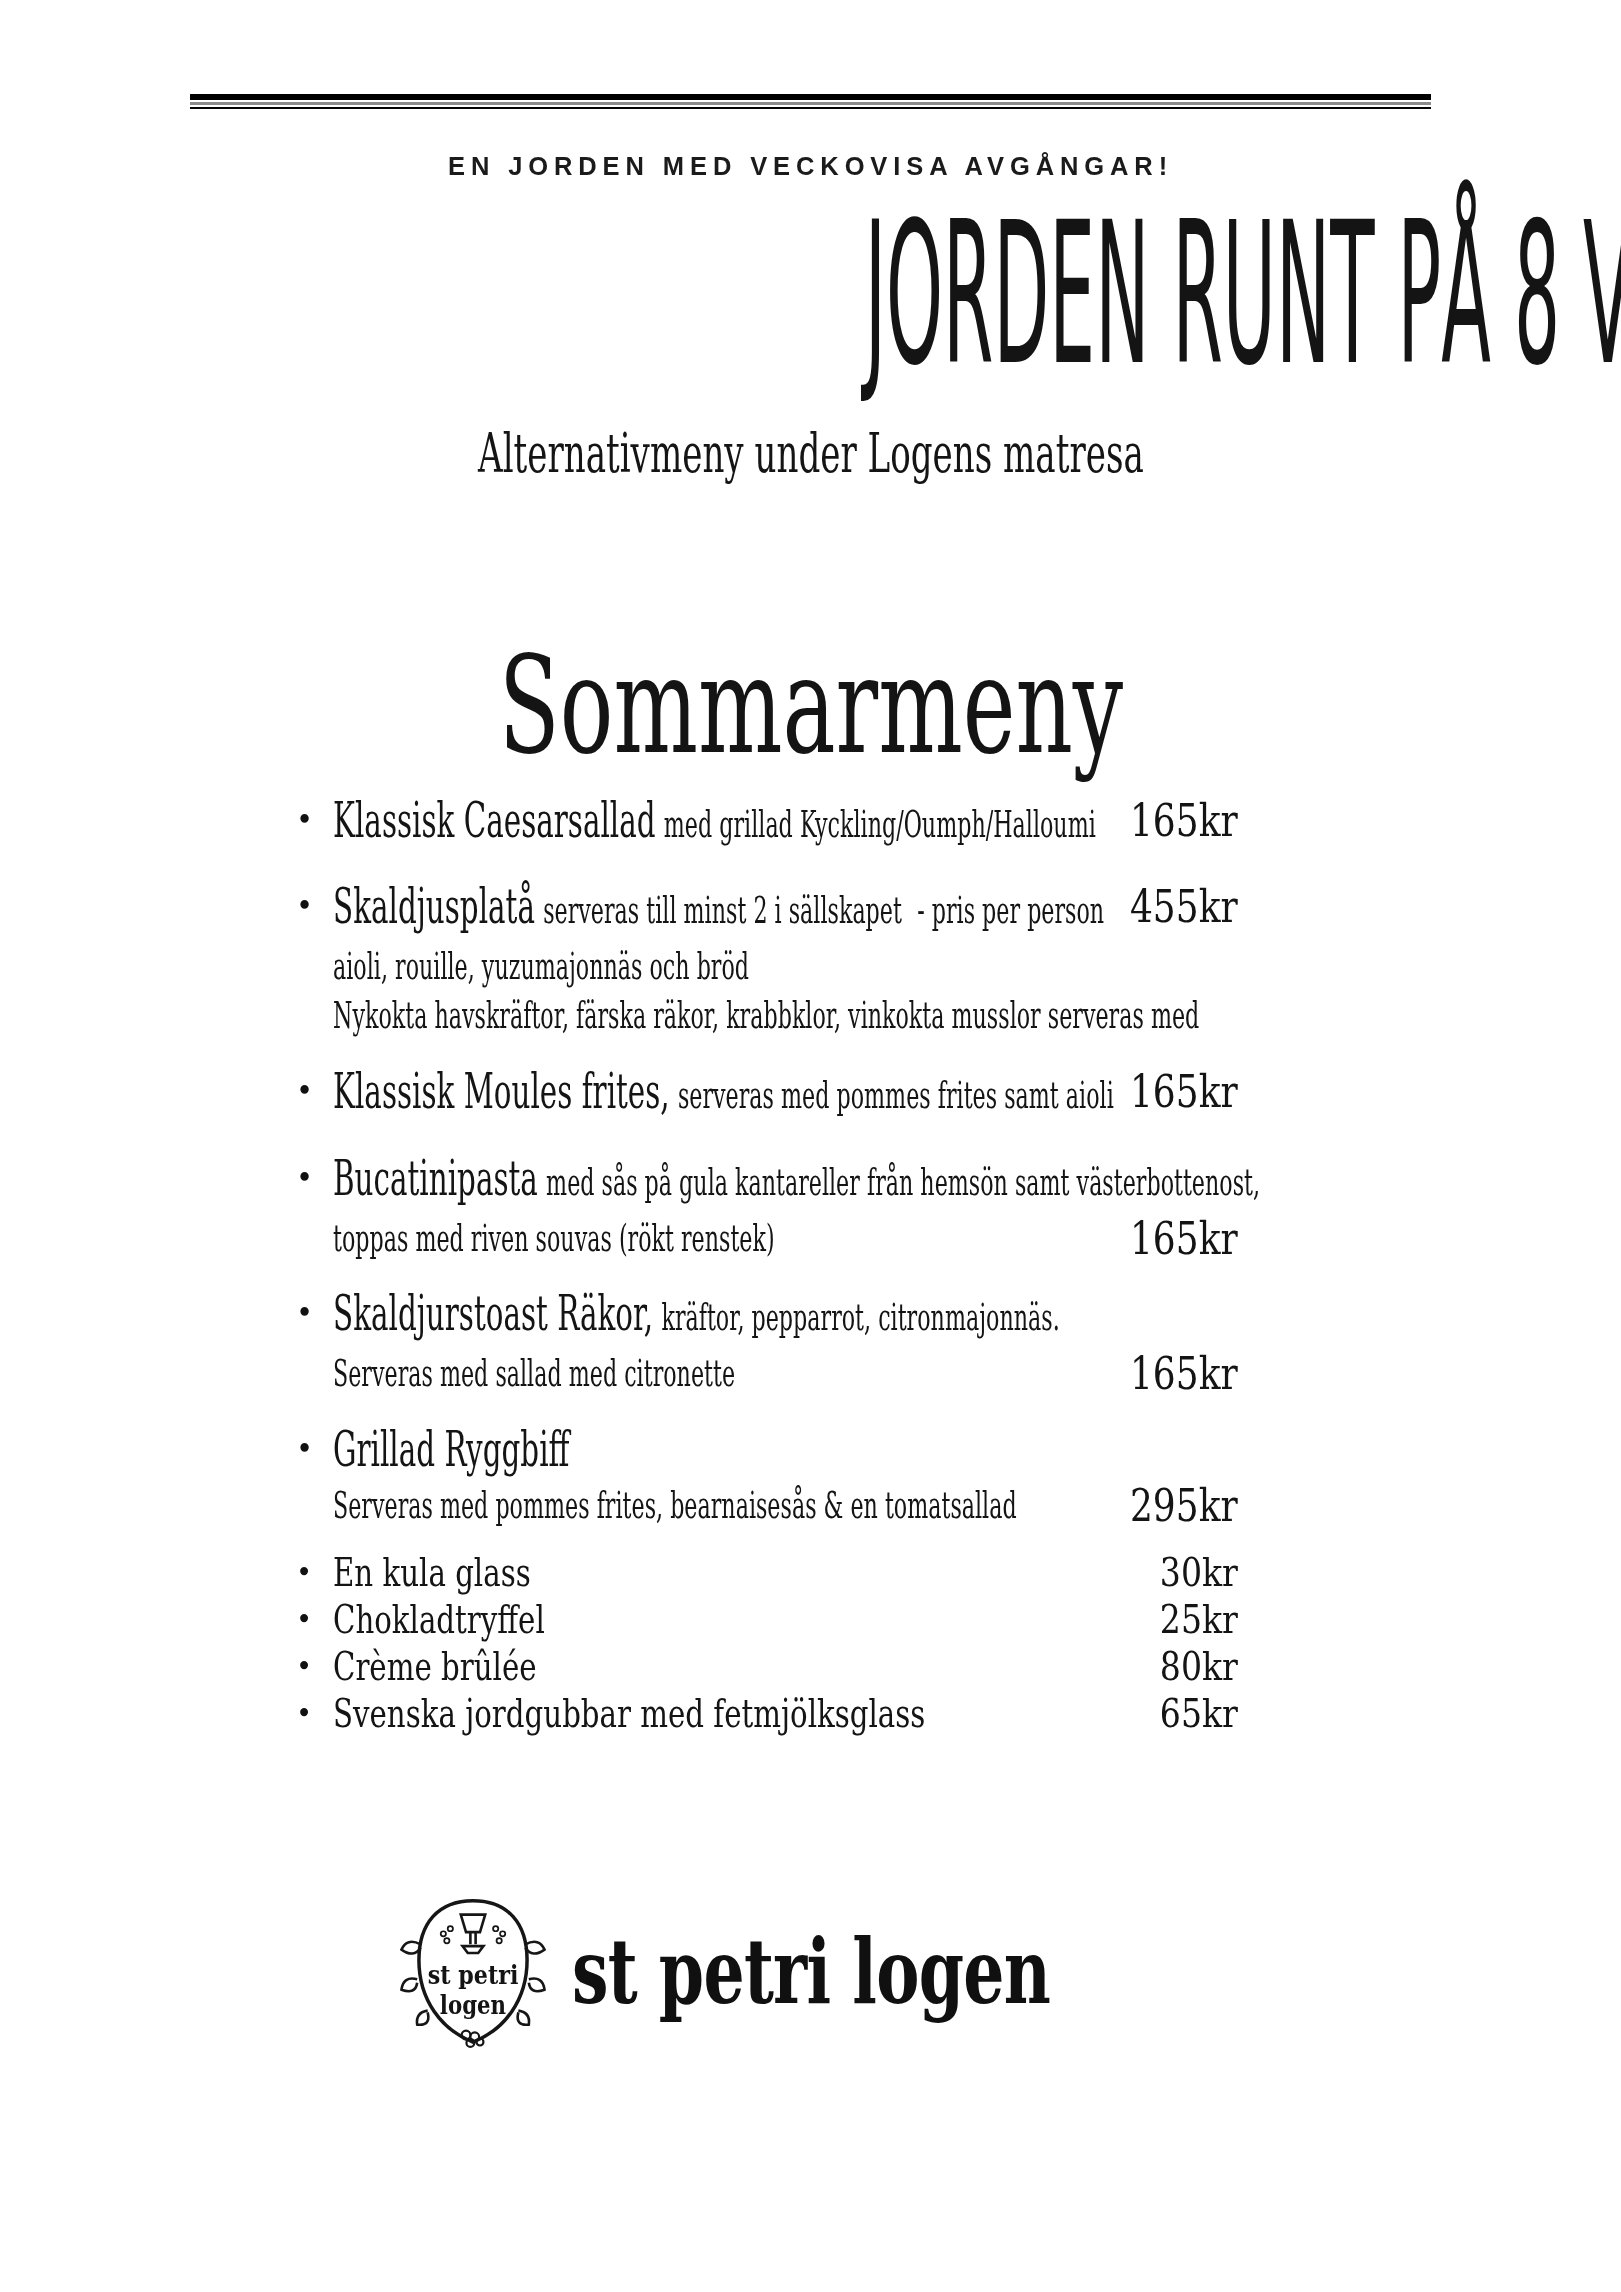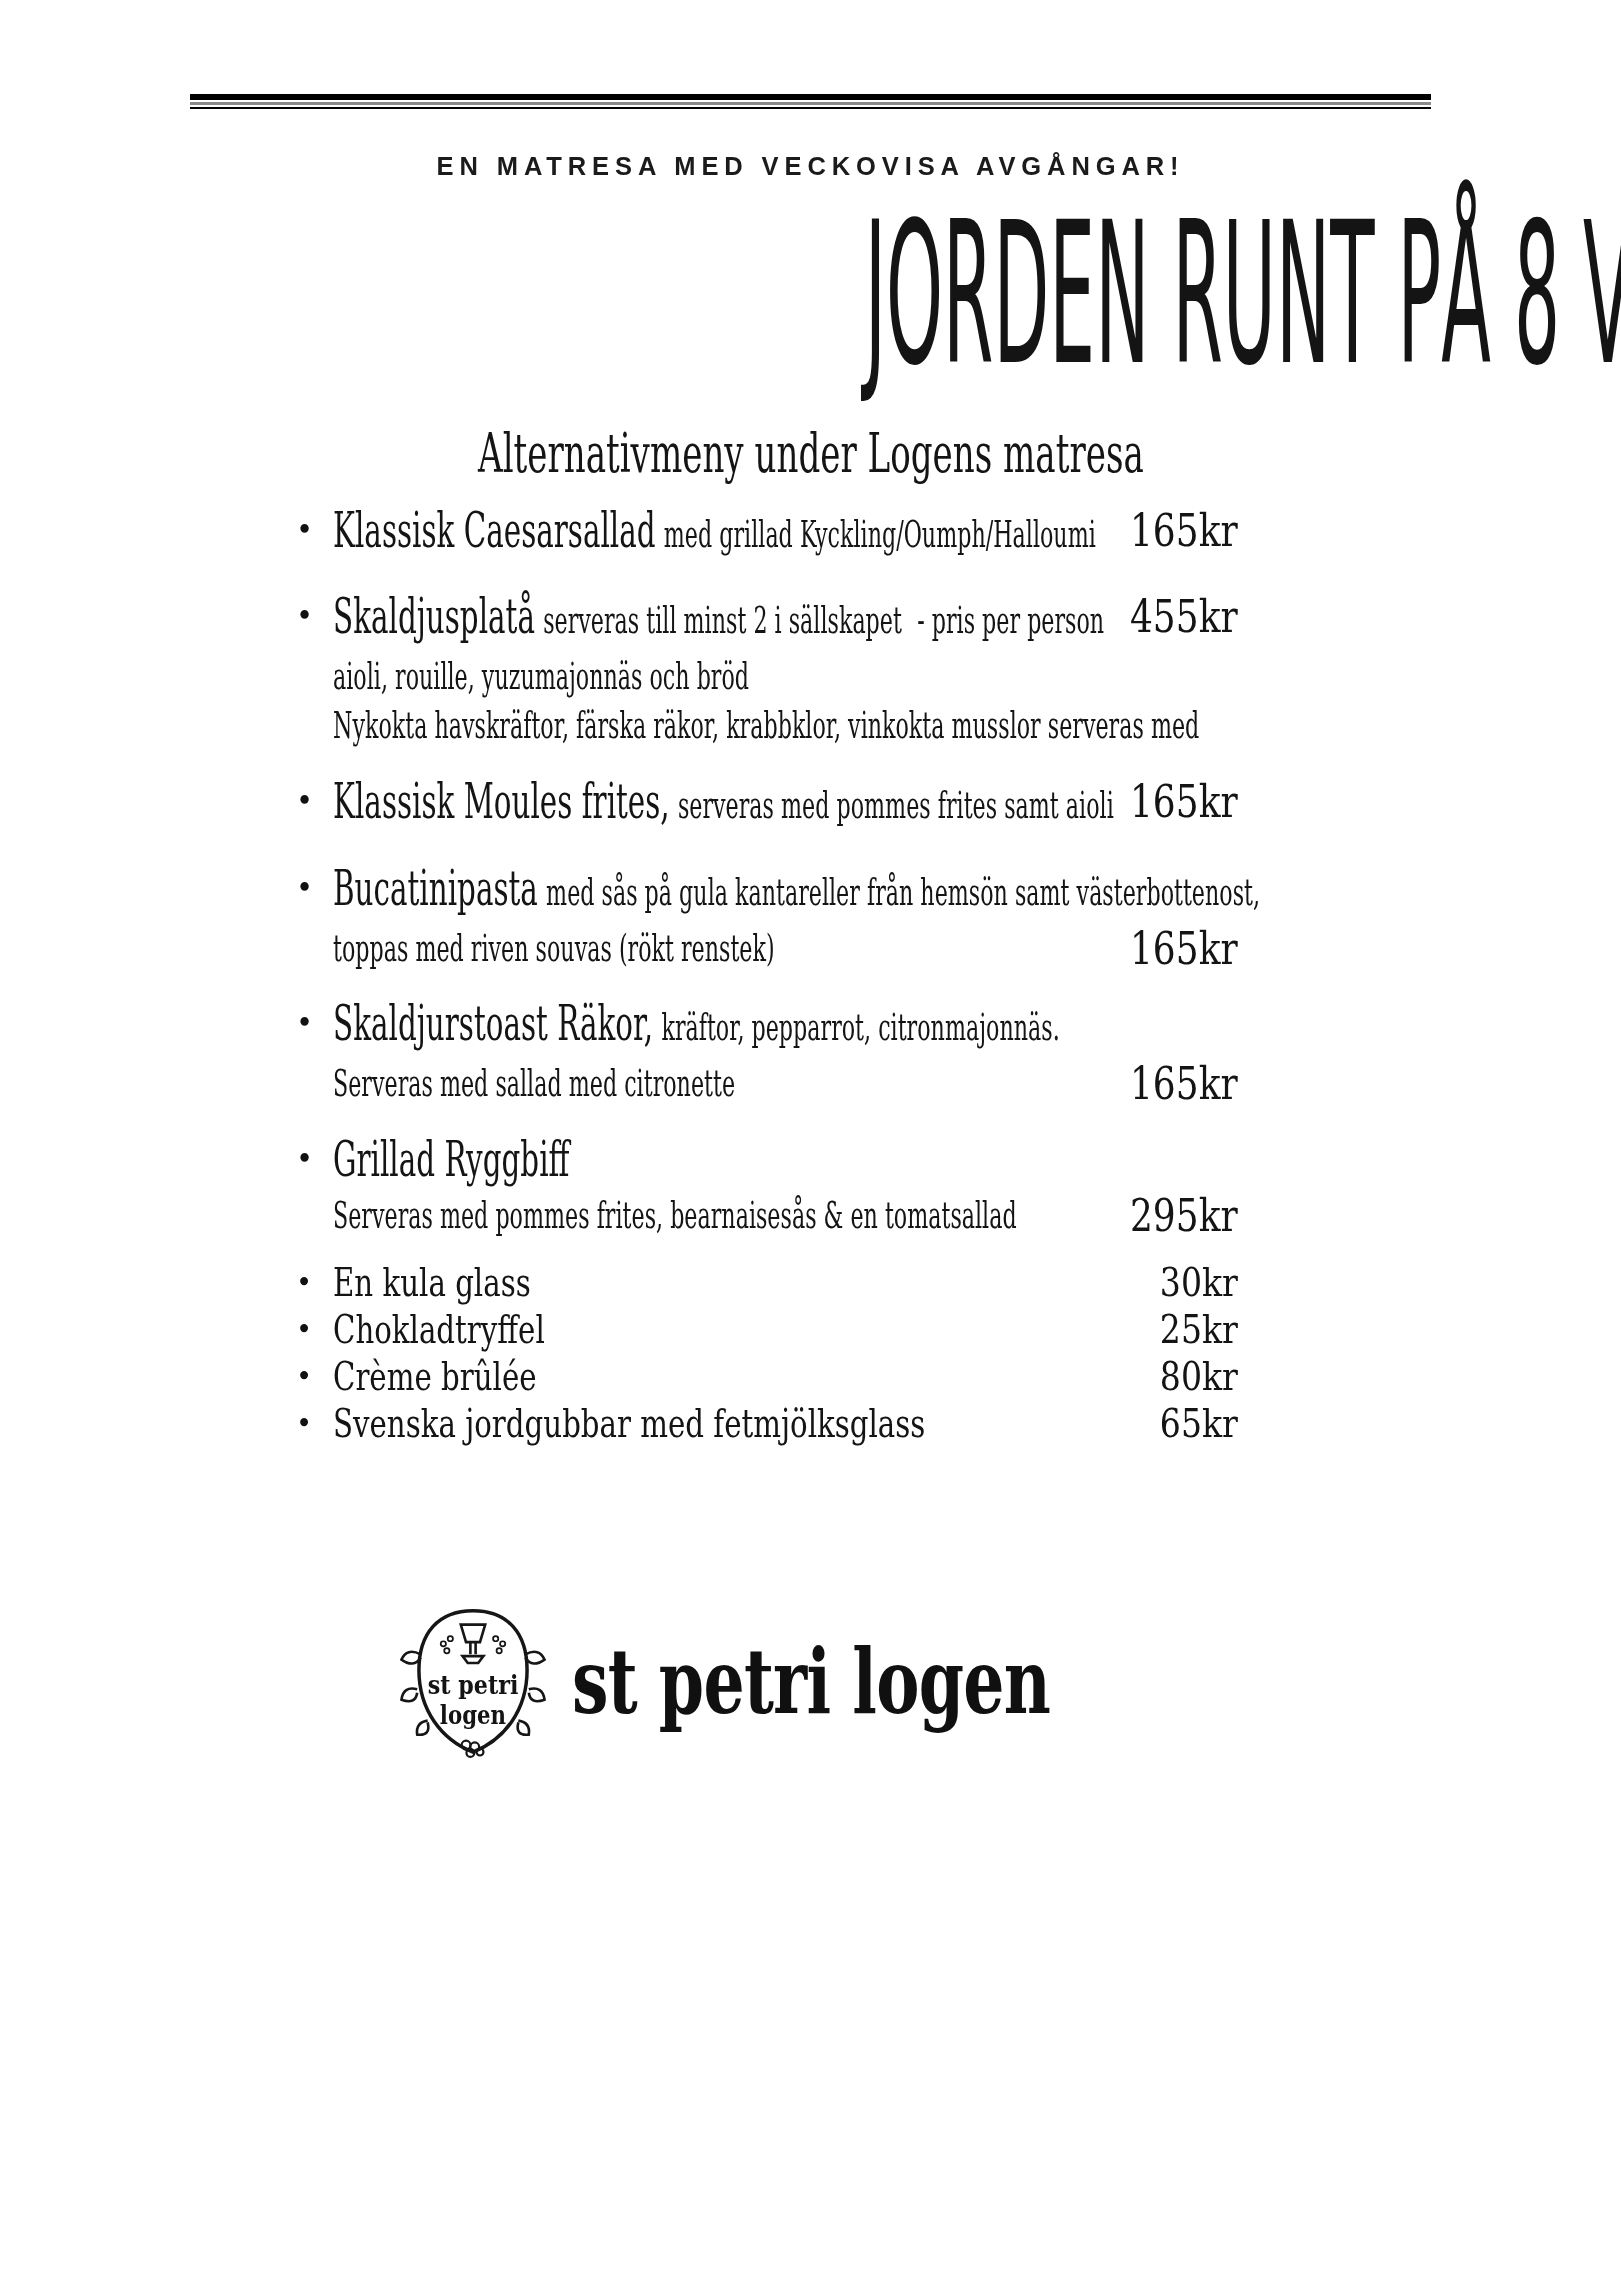--- a/index.html
+++ b/index.html
@@ -107,26 +107,27 @@
 <div class="page">
 
   <div class="rule">
     <div class="r-thick"></div>
     <div class="r-gap"></div>
     <div class="r-mid"></div>
     <div class="r-gap"></div>
     <div class="r-thin"></div>
   </div>
 
-  <div class="kicker">EN MATRESA MED VECKOVISA AVGÅNGAR!</div>
+  <div class="kicker">EN JORDEN MED VECKOVISA AVGÅNGAR!</div>
 
   <div class="big-title"><span class="sqz">JORDEN RUNT PÅ 8 VECKOR</span></div>
 
   <div class="subtitle"><span class="sqz">Alternativmeny under Logens matresa</span></div>
 
+  <div class="section-heading heading-sommar"><span class="sqz">Sommarmeny</span></div>
 
   <div class="menu">
 
     <div class="item">
       <div class="line main">
         <span class="bullet">•</span>
         <span class="txt"><span class="name">Klassisk Caesarsallad</span><span class="idesc">med grillad Kyckling/Oumph/Halloumi</span></span>
         <span class="price">165kr</span>
       </div>
     </div>

